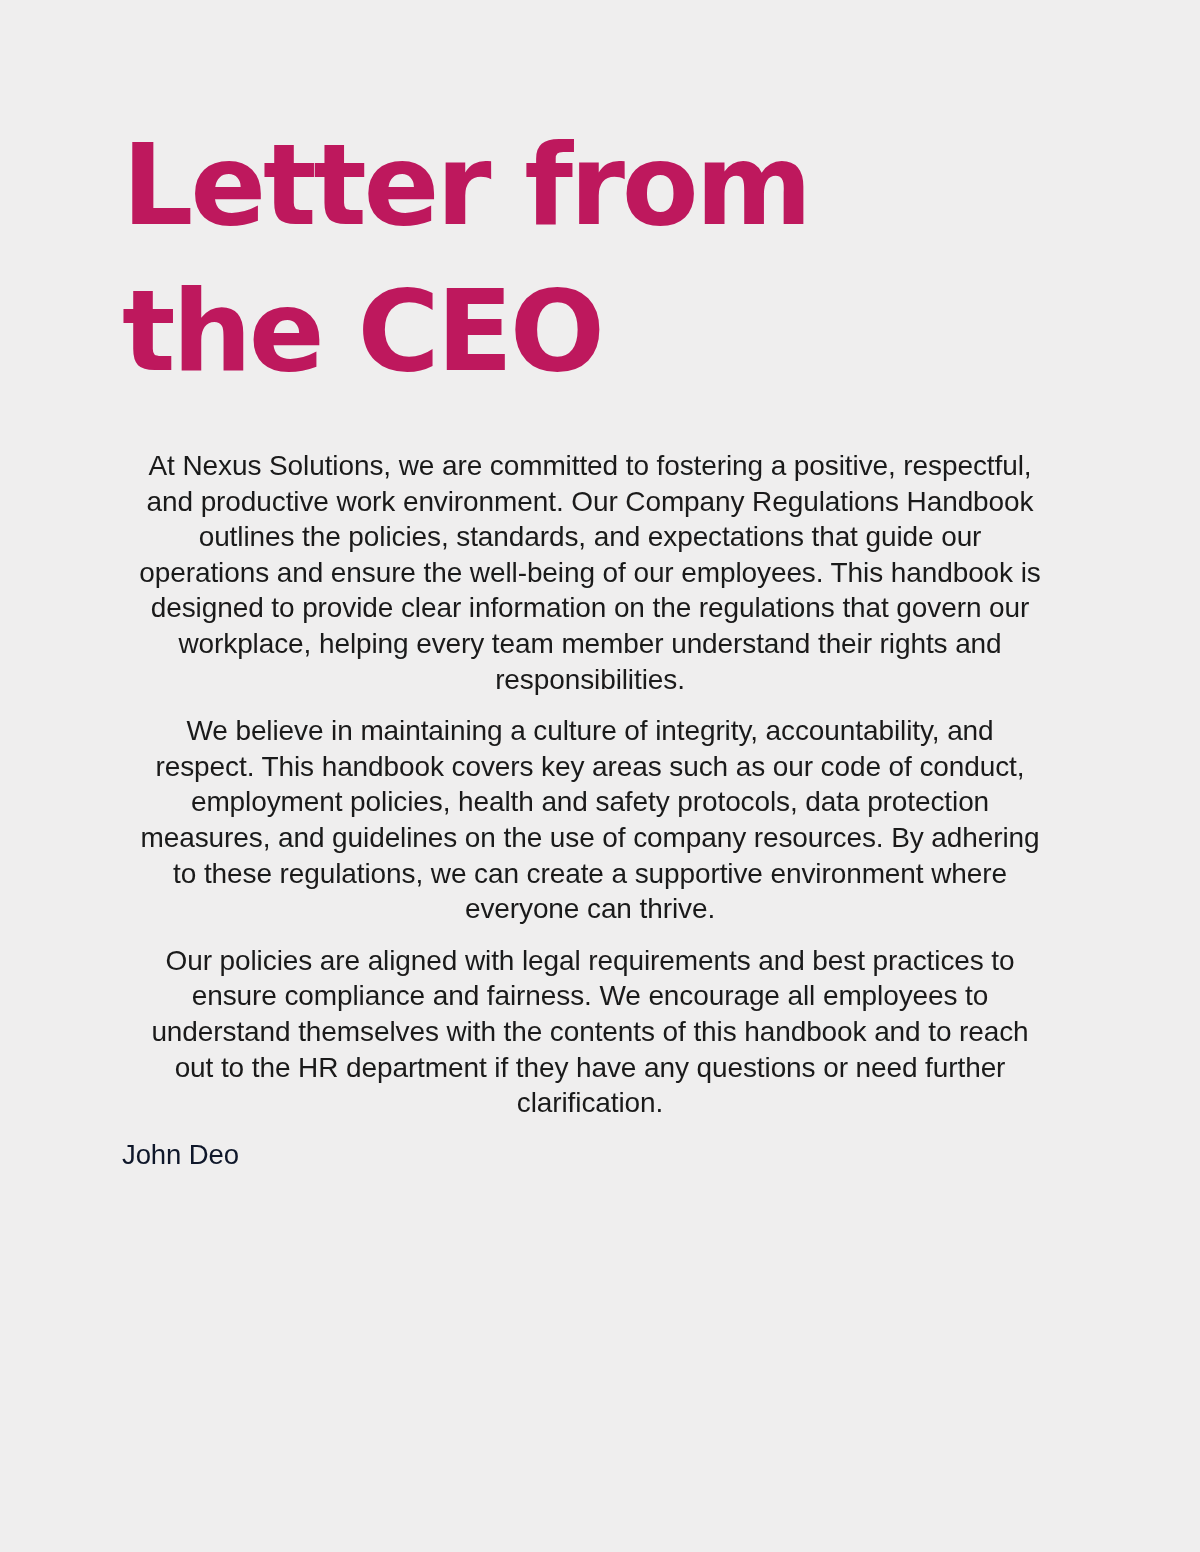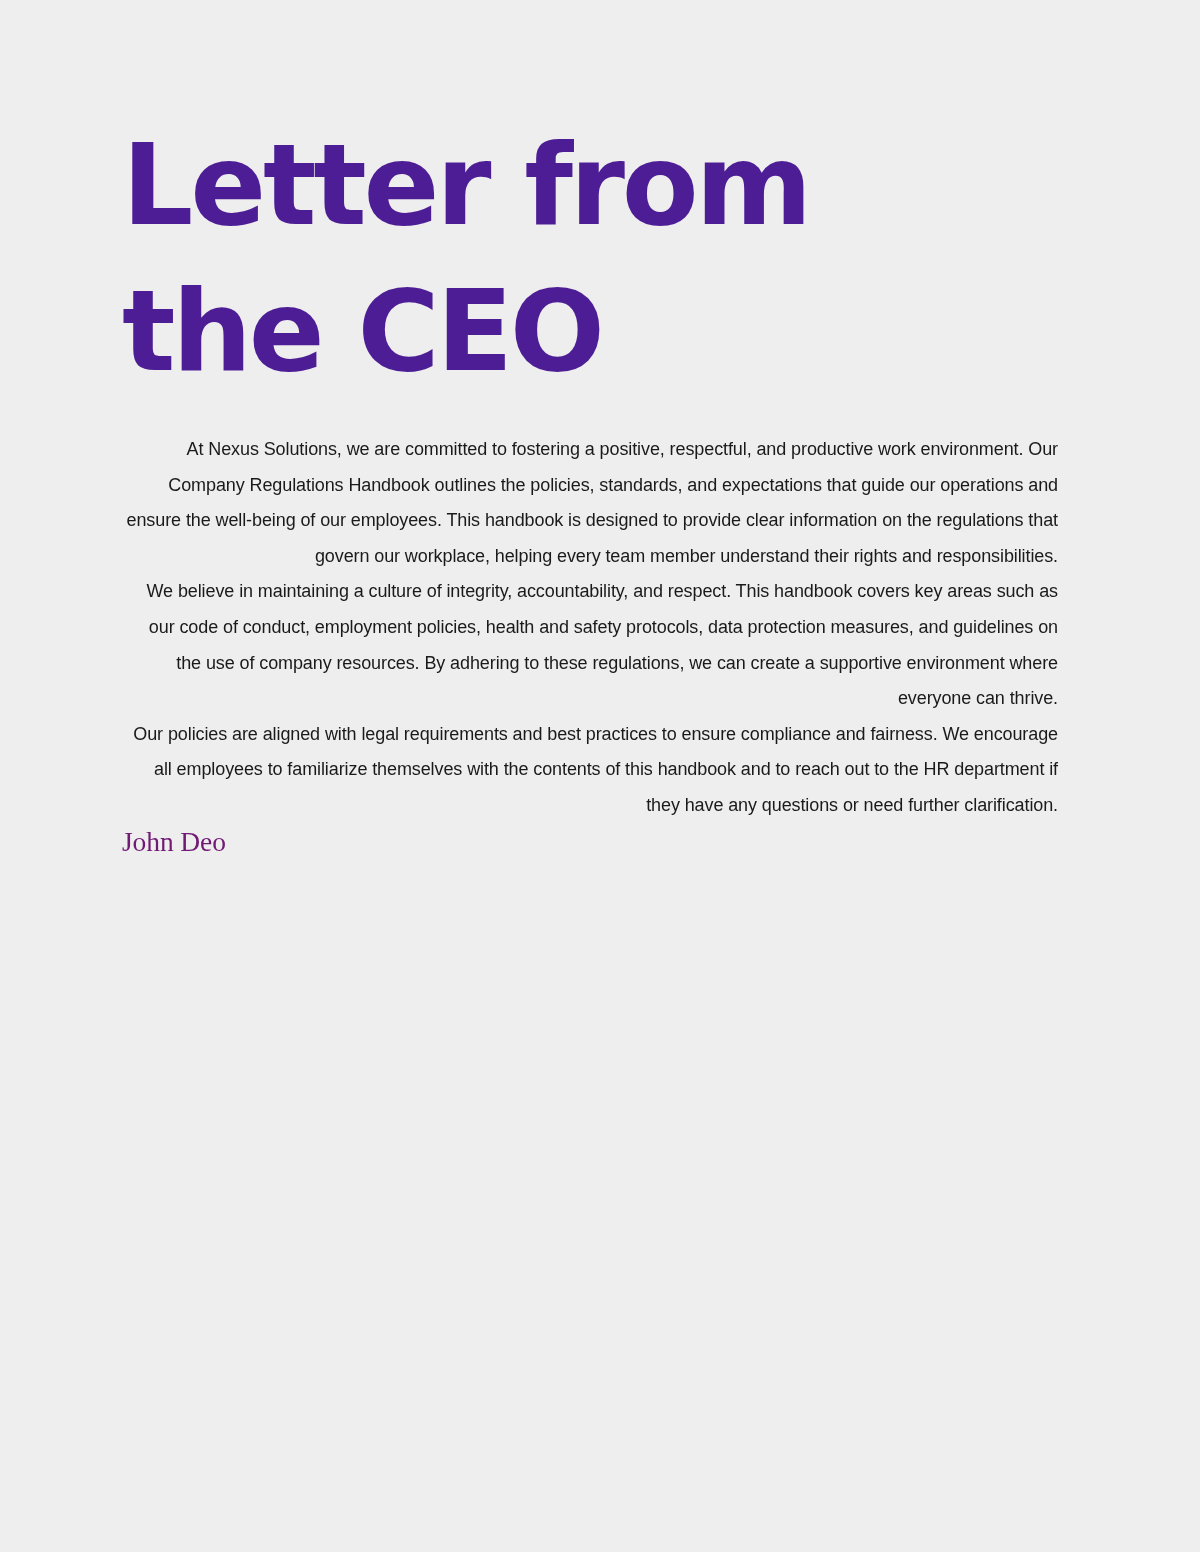--- a/index.html
+++ b/index.html
@@ -25,65 +25,65 @@
   .page-title {
     position: absolute;
     left: 122px;
     top: 112px;
     width: 700px;
     font-family: "DejaVu Sans", sans-serif;
     font-weight: bold;
     font-size: 112px;
     line-height: 146px;
     letter-spacing: -3.2px;
-    color: #4c1d95;
+    color: #be185d;
     white-space: pre-line;
     margin: 0;
   }
 
   .letter-body {
     position: absolute;
     left: 122px;
     top: 432px;
     width: 936px;
   }
 
   .letter-paragraph {
-    margin: 0;
+    margin: 16px;
     font-family: "Liberation Sans", sans-serif;
-    font-size: 18px;
+    font-size: 28px;
     line-height: 35.6px;
     color: #1a1a1a;
     letter-spacing: -0.1px;
-    text-align: right;
+    text-align: center;
   }
 
   .signature-line {
     margin: 0;
-    font-family: Liberation Serif, serif;
+    font-family: Liberation Sans, sans-serif;
     font-size: 27.5px;
     line-height: 35.6px;
-    color: #701a75;
+    color: #0f172a;
     letter-spacing: -0.1px;
   }
 </style>
 </head>
 <body>
 
 <div class="page">
 
   <h1 class="page-title">Letter from
 the CEO</h1>
 
   <div class="letter-body">
 
     <p class="letter-paragraph">At Nexus Solutions, we are committed to fostering a positive, respectful, and productive work environment. Our Company Regulations Handbook outlines the policies, standards, and expectations that guide our operations and ensure the well-being of our employees. This handbook is designed to provide clear information on the regulations that govern our workplace, helping every team member understand their rights and responsibilities.</p>
 
     <p class="letter-paragraph">We believe in maintaining a culture of integrity, accountability, and respect. This handbook covers key areas such as our code of conduct, employment policies, health and safety protocols, data protection measures, and guidelines on the use of company resources. By adhering to these regulations, we can create a supportive environment where everyone can thrive.</p>
 
-    <p class="letter-paragraph">Our policies are aligned with legal requirements and best practices to ensure compliance and fairness. We encourage all employees to familiarize themselves with the contents of this handbook and to reach out to the HR department if they have any questions or need further clarification.</p>
+    <p class="letter-paragraph">Our policies are aligned with legal requirements and best practices to ensure compliance and fairness. We encourage all employees to understand themselves with the contents of this handbook and to reach out to the HR department if they have any questions or need further clarification.</p>
 
     <p class="signature-line">John Deo</p>
 
 
   </div>
 
 </div>
 
 </body></html>

